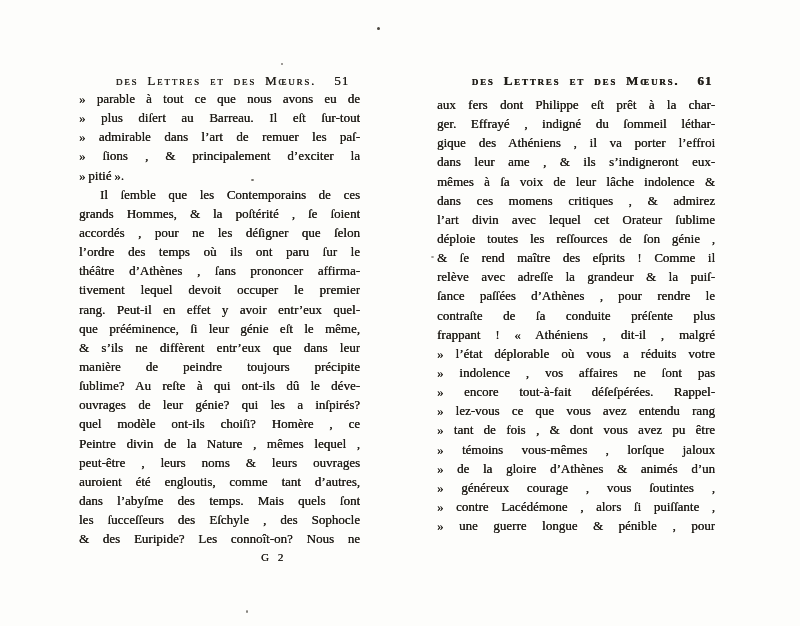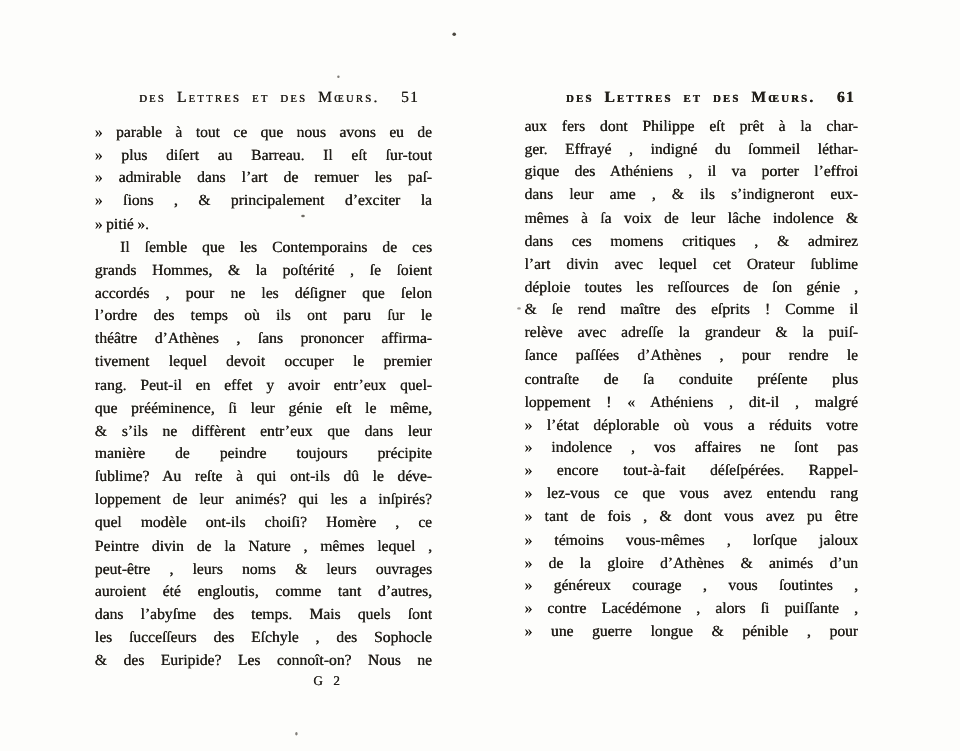--- a/index.html
+++ b/index.html
@@ -26,21 +26,21 @@
     letter-spacing: 1.8px;
     word-spacing: 4px;
     white-space: nowrap;
     text-align: center;
     text-shadow: 0.3px 0 0 currentColor;
   }
   .page-left  .running-head { padding-left: 26px; }
   .page-right .running-head { padding-left: 32px; font-weight: bold; }
   .pagenum { margin-left: 18px; letter-spacing: 1px; }
 
-  .page-left  .body { margin-top: 11px; }
+  .page-left  .body { margin-top: 0; }
   .page-right .body { margin-top: 6px; }
 
   .line {
     height: 19.15px;
     line-height: 19.15px;
     font-size: 13px;
     word-spacing: -0.4px;
     text-align: justify;
     text-align-last: justify;
     overflow: hidden;
@@ -84,21 +84,21 @@
         <div class="line">grands Hommes, &amp; la poſtérité , ſe ſoient</div>
         <div class="line">accordés , pour ne les déſigner que ſelon</div>
         <div class="line">l’ordre des temps où ils ont paru ſur le</div>
         <div class="line">théâtre d’Athènes , ſans prononcer affirma-</div>
         <div class="line">tivement lequel devoit occuper le premier</div>
         <div class="line">rang. Peut-il en effet y avoir entr’eux quel-</div>
         <div class="line">que prééminence, ſi leur génie eſt le même,</div>
         <div class="line">&amp; s’ils ne diffèrent entr’eux que dans leur</div>
         <div class="line">manière de peindre toujours précipite</div>
         <div class="line">ſublime? Au reſte à qui ont-ils dû le déve-</div>
-        <div class="line">loppement de leur animés? qui les a inſpirés?</div>
+        <div class="line">ouvrages de leur génie? qui les a inſpirés?</div>
         <div class="line">quel modèle ont-ils choiſi? Homère , ce</div>
         <div class="line">Peintre divin de la Nature , mêmes lequel ,</div>
         <div class="line">peut-être , leurs noms &amp; leurs ouvrages</div>
         <div class="line">auroient été engloutis, comme tant d’autres,</div>
         <div class="line">dans l’abyſme des temps. Mais quels ſont</div>
         <div class="line">les ſucceſſeurs des Eſchyle , des Sophocle</div>
         <div class="line">&amp; des Euripide? Les connoît-on? Nous ne</div>
       </div>
     <div class="sig">G 2</div>
   </div>
@@ -114,21 +114,21 @@
         <div class="line">gique des Athéniens , il va porter l’effroi</div>
         <div class="line">dans leur ame , &amp; ils s’indigneront eux-</div>
         <div class="line">mêmes à ſa voix de leur lâche indolence &amp;</div>
         <div class="line">dans ces momens critiques , &amp; admirez</div>
         <div class="line">l’art divin avec lequel cet Orateur ſublime</div>
         <div class="line">déploie toutes les reſſources de ſon génie ,</div>
         <div class="line">&amp; ſe rend maître des eſprits ! Comme il</div>
         <div class="line">relève avec adreſſe la grandeur &amp; la puiſ-</div>
         <div class="line">ſance paſſées d’Athènes , pour rendre le</div>
         <div class="line">contraſte de ſa conduite préſente plus</div>
-        <div class="line">loppement ! « Athéniens , dit-il , malgré</div>
+        <div class="line">frappant ! « Athéniens , dit-il , malgré</div>
         <div class="line">» l’état déplorable où vous a réduits votre</div>
         <div class="line">» indolence , vos affaires ne ſont pas</div>
         <div class="line">» encore tout-à-fait déſeſpérées. Rappel-</div>
         <div class="line">» lez-vous ce que vous avez entendu rang</div>
         <div class="line">» tant de fois , &amp; dont vous avez pu être</div>
         <div class="line">» témoins vous-mêmes , lorſque jaloux</div>
         <div class="line">» de la gloire d’Athènes &amp; animés d’un</div>
         <div class="line">» généreux courage , vous ſoutintes ,</div>
         <div class="line">» contre Lacédémone , alors ſi puiſſante ,</div>
         <div class="line">» une guerre longue &amp; pénible , pour</div>

